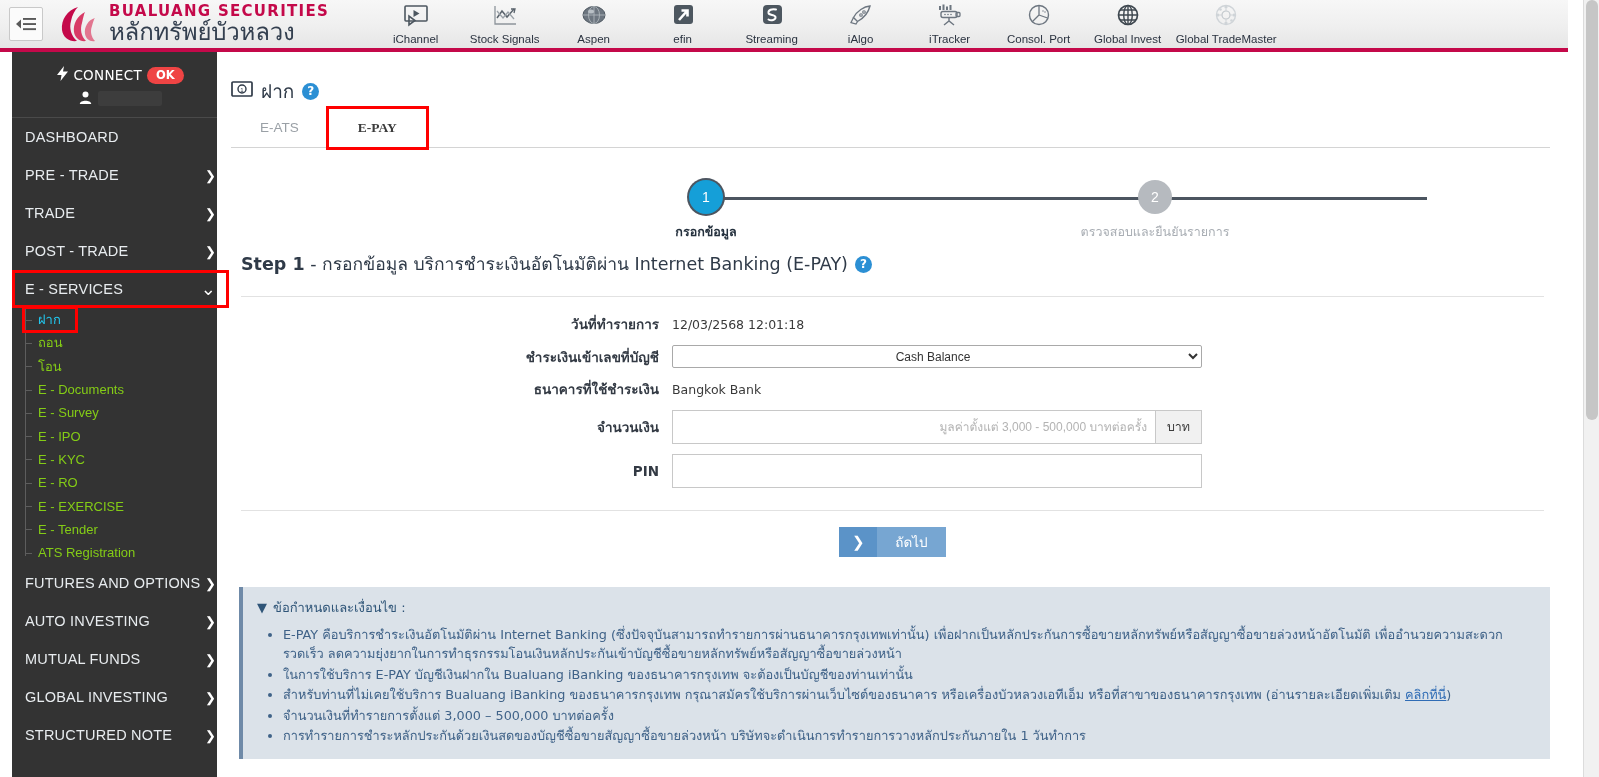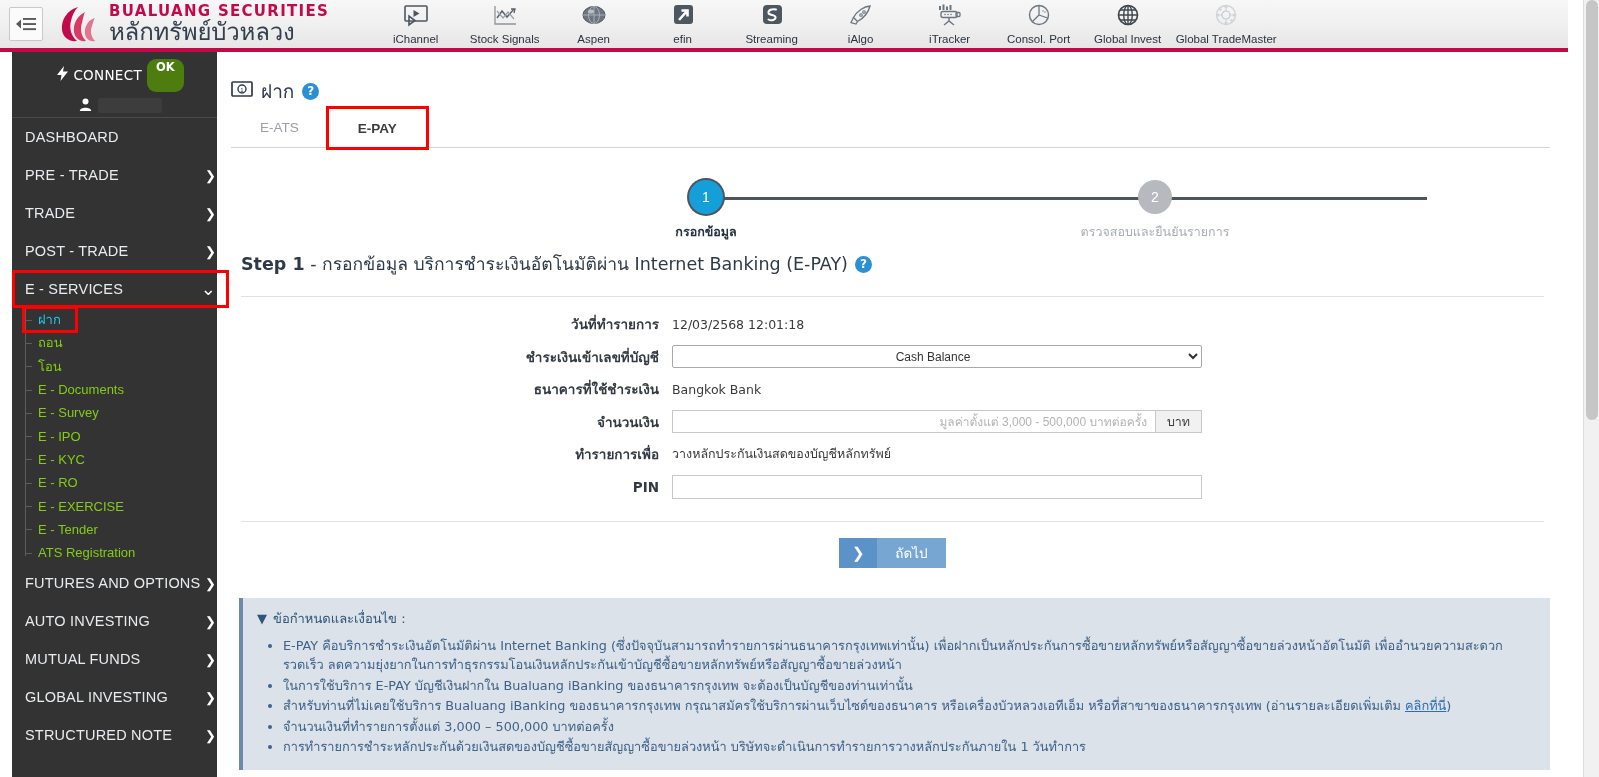--- a/index.html
+++ b/index.html
@@ -59,22 +59,22 @@
     overflow: hidden;
   }
   #sidebar-head {
     height: 66px; border-bottom: 1px solid #4a4a4a;
     display: flex; flex-direction: column; align-items: center;
     justify-content: center; padding-top: 4px;
   }
   #connect-row { display: flex; align-items: center; gap: 5px; }
   #connect-label { font-size: 13.5px; color: #ffffff; letter-spacing: .3px; }
   #connect-badge {
-    background: #4d7c0f; color: #fff; font-size: 11.5px; font-weight: bold;
-    border-radius: 9px; padding: 1px 9px 18px;
+    background: #ef4444; color: #fff; font-size: 11.5px; font-weight: bold;
+    border-radius: 9px; padding: 1px 9px 2px;
   }
   #user-row { display: flex; align-items: center; gap: 6px; margin-top: 4px; }
   #user-box { width: 64px; height: 15px; background: #3d3d3d; border-radius: 2px; }
 
   .nav-item {
     height: 38px; display: flex; align-items: center;
     padding: 0 13px 0 13px; font-size: 14.5px; color: #e8ecef;
     cursor: pointer; letter-spacing: .2px;
     font-family: "Liberation Sans", sans-serif;
   }
@@ -139,21 +139,21 @@
   .tab {
     display: flex; align-items: center; padding: 0 29px;
     font-size: 13.5px; color: #9aa0a6; cursor: pointer;
     font-family: "Liberation Sans", sans-serif;
   }
   .tab.active {
     color: #3c3c3c; font-weight: bold;
     border: 1px solid #d4d4d4; border-bottom: 1px solid #ffffff;
     margin-bottom: -1px; background: #fff;
   }
-  .tab.tab-highlight { outline: 3px solid #ff0000; outline-offset: -1px; z-index: 4; }
+  .tab.tab-highlight { outline: 3px solid #ff0000; outline-offset: -1px; z-index: 4; font-family: Liberation Serif, serif; }
 
   
   #stepper {
     position: relative; margin: 24px 24px 0 24px; height: 66px;
   }
   #step-line {
     position: absolute; left: 468px; right: 117px; top: 25px;
     height: 3px; background: #4c5560;
   }
   .step {
@@ -196,21 +196,21 @@
   select.form-select {
     width: 530px; height: 23px; font-size: 12px;
     border: 1px solid #a9a9a9; border-radius: 2px;
     background: #fff; color: #333; padding-left: 4px;
     text-align: right; text-align-last: center;
     font-family: "Liberation Sans", sans-serif;
   }
   .input-group { display: flex; align-items: stretch; }
   input.form-input {
     width: 484px; height: 23px; font-size: 12px;
-    border: 1px solid #c8c8c8; padding: 0 8px;
+    border: 1px solid #c8c8c8; padding: 16px 8px;
     text-align: right; color: #333; background: #fff;
     font-family: "Liberation Sans", sans-serif;
   }
   input.form-input::placeholder { color: #b3b3b3; }
   #amount-unit {
     width: 46px; border: 1px solid #c8c8c8; border-left: none;
     background: #f1f1f1; font-size: 12.5px; color: #3c3c3c;
     display: flex; align-items: center; justify-content: center;
   }
   input#pin-input {
@@ -581,24 +581,20 @@
     </div>
 
     <div class="form-row">
       <div class="form-label">จำนวนเงิน</div>
       <div class="input-group">
         <input class="form-input" id="amount-input" type="text" placeholder="มูลค่าตั้งแต่ 3,000 - 500,000 บาทต่อครั้ง" style="">
         <div id="amount-unit">บาท</div>
       </div>
     </div>
 
-    <div class="form-row">
-      <div class="form-label">ทำรายการเพื่อ</div>
-      <div class="form-value">วางหลักประกันเงินสดของบัญชีหลักทรัพย์</div>
-    </div>
 
     <div class="form-row">
       <div class="form-label">PIN</div>
       <input class="form-input" id="pin-input" type="password" style="">
     </div>
   </div>
 
   <div id="button-divider"></div>
 
   <div id="next-row">

